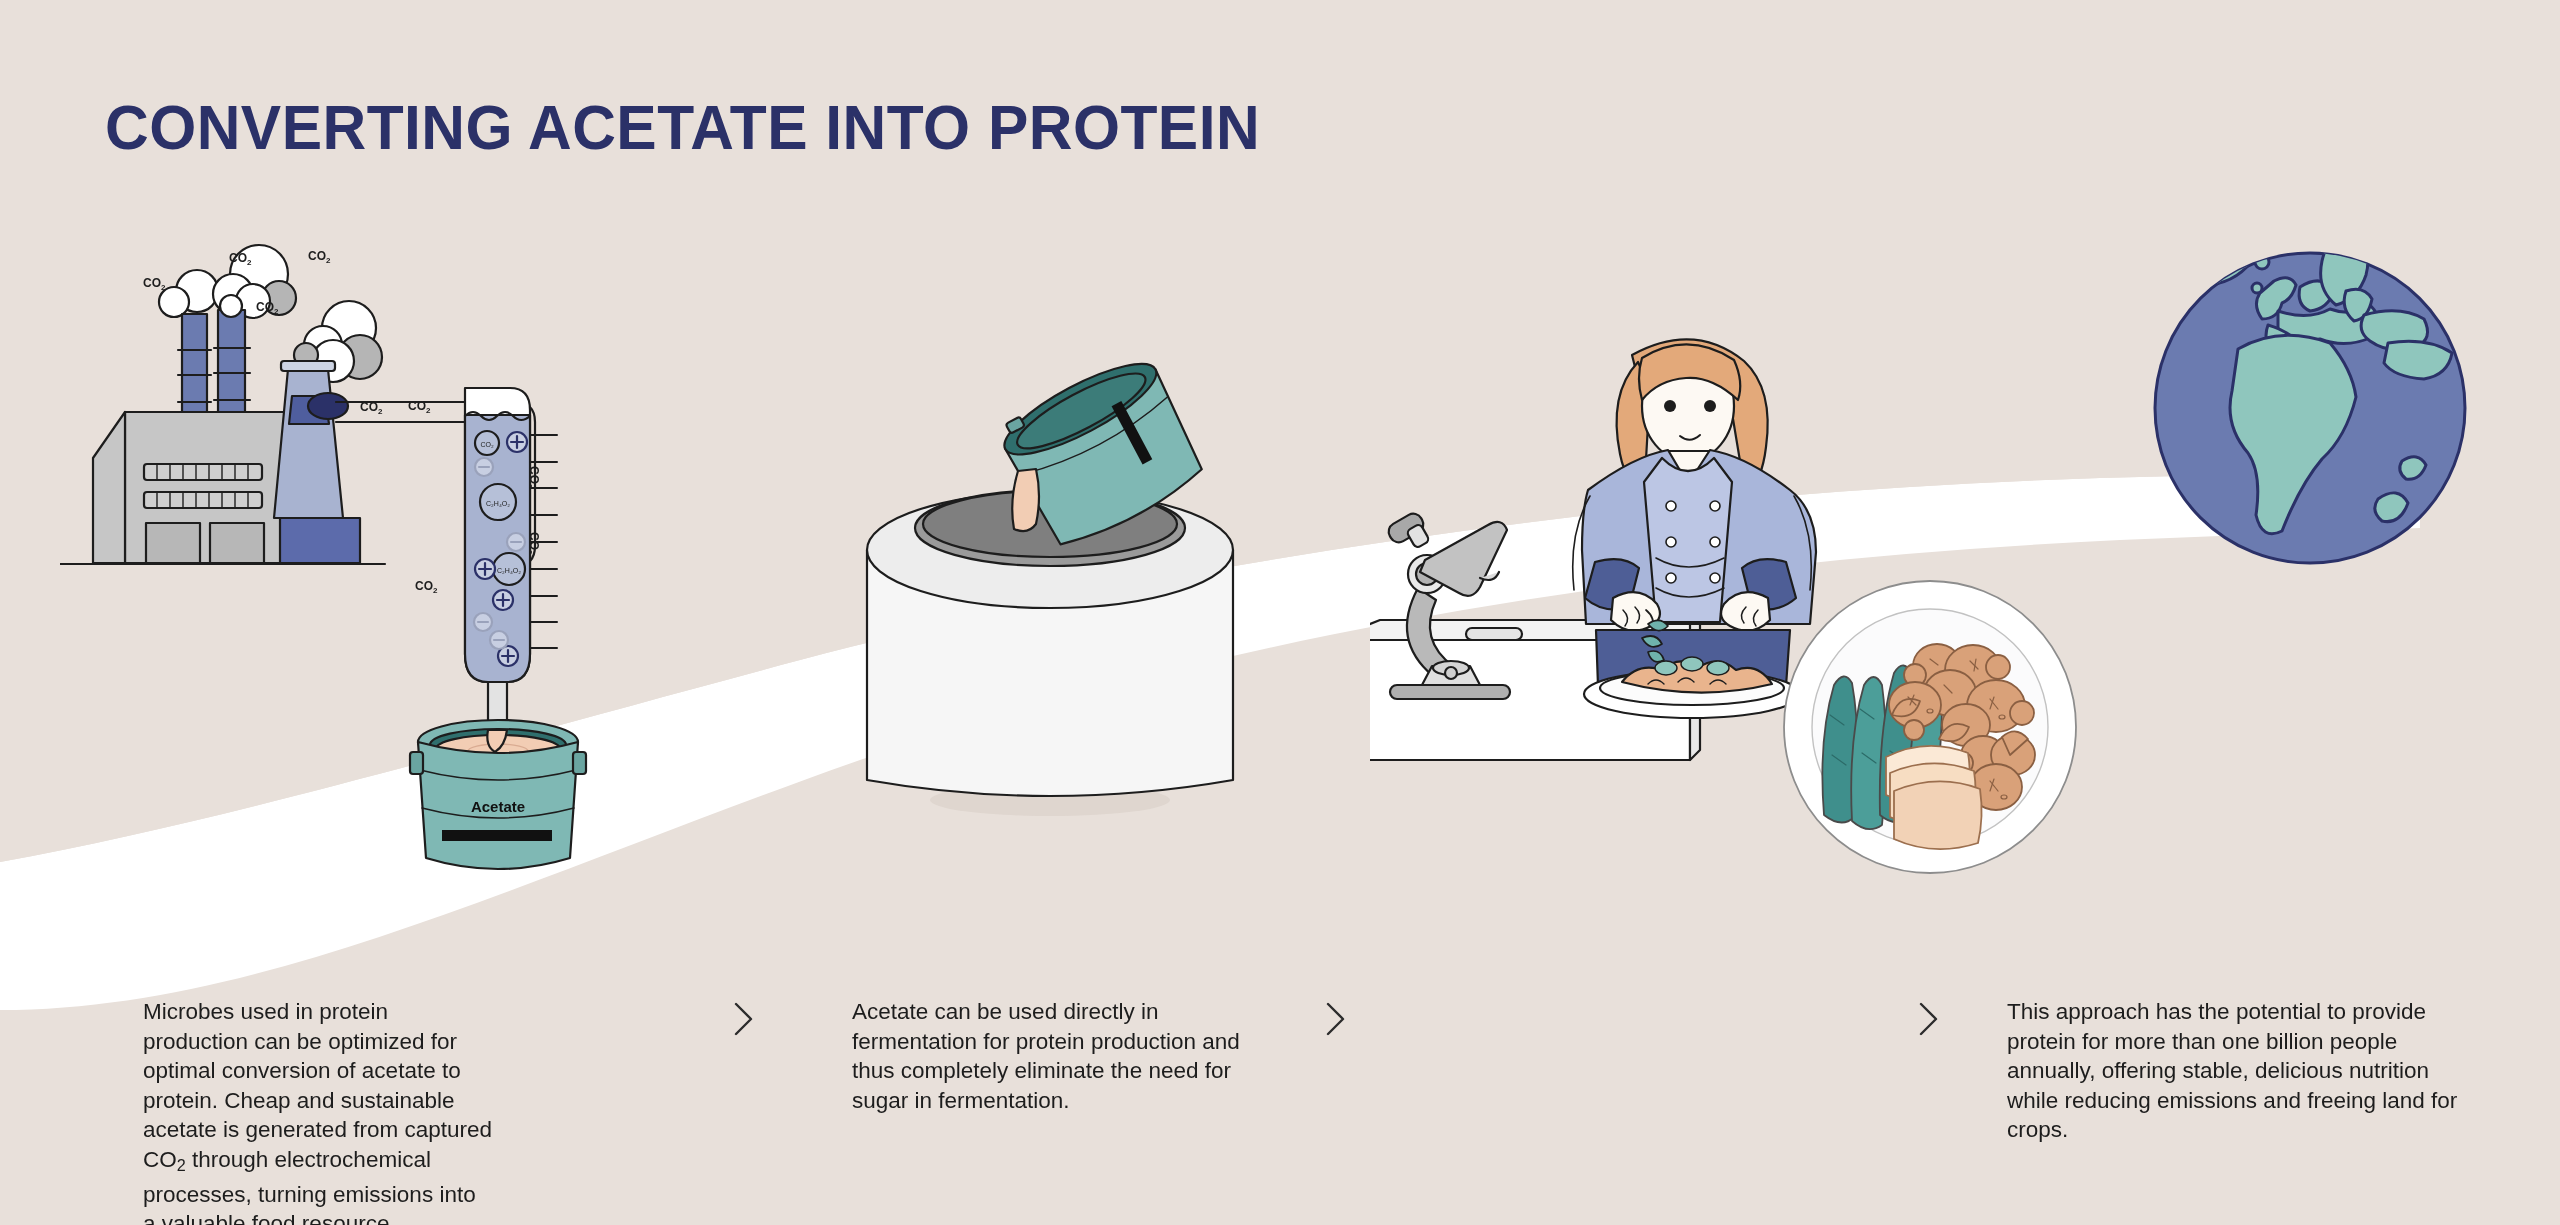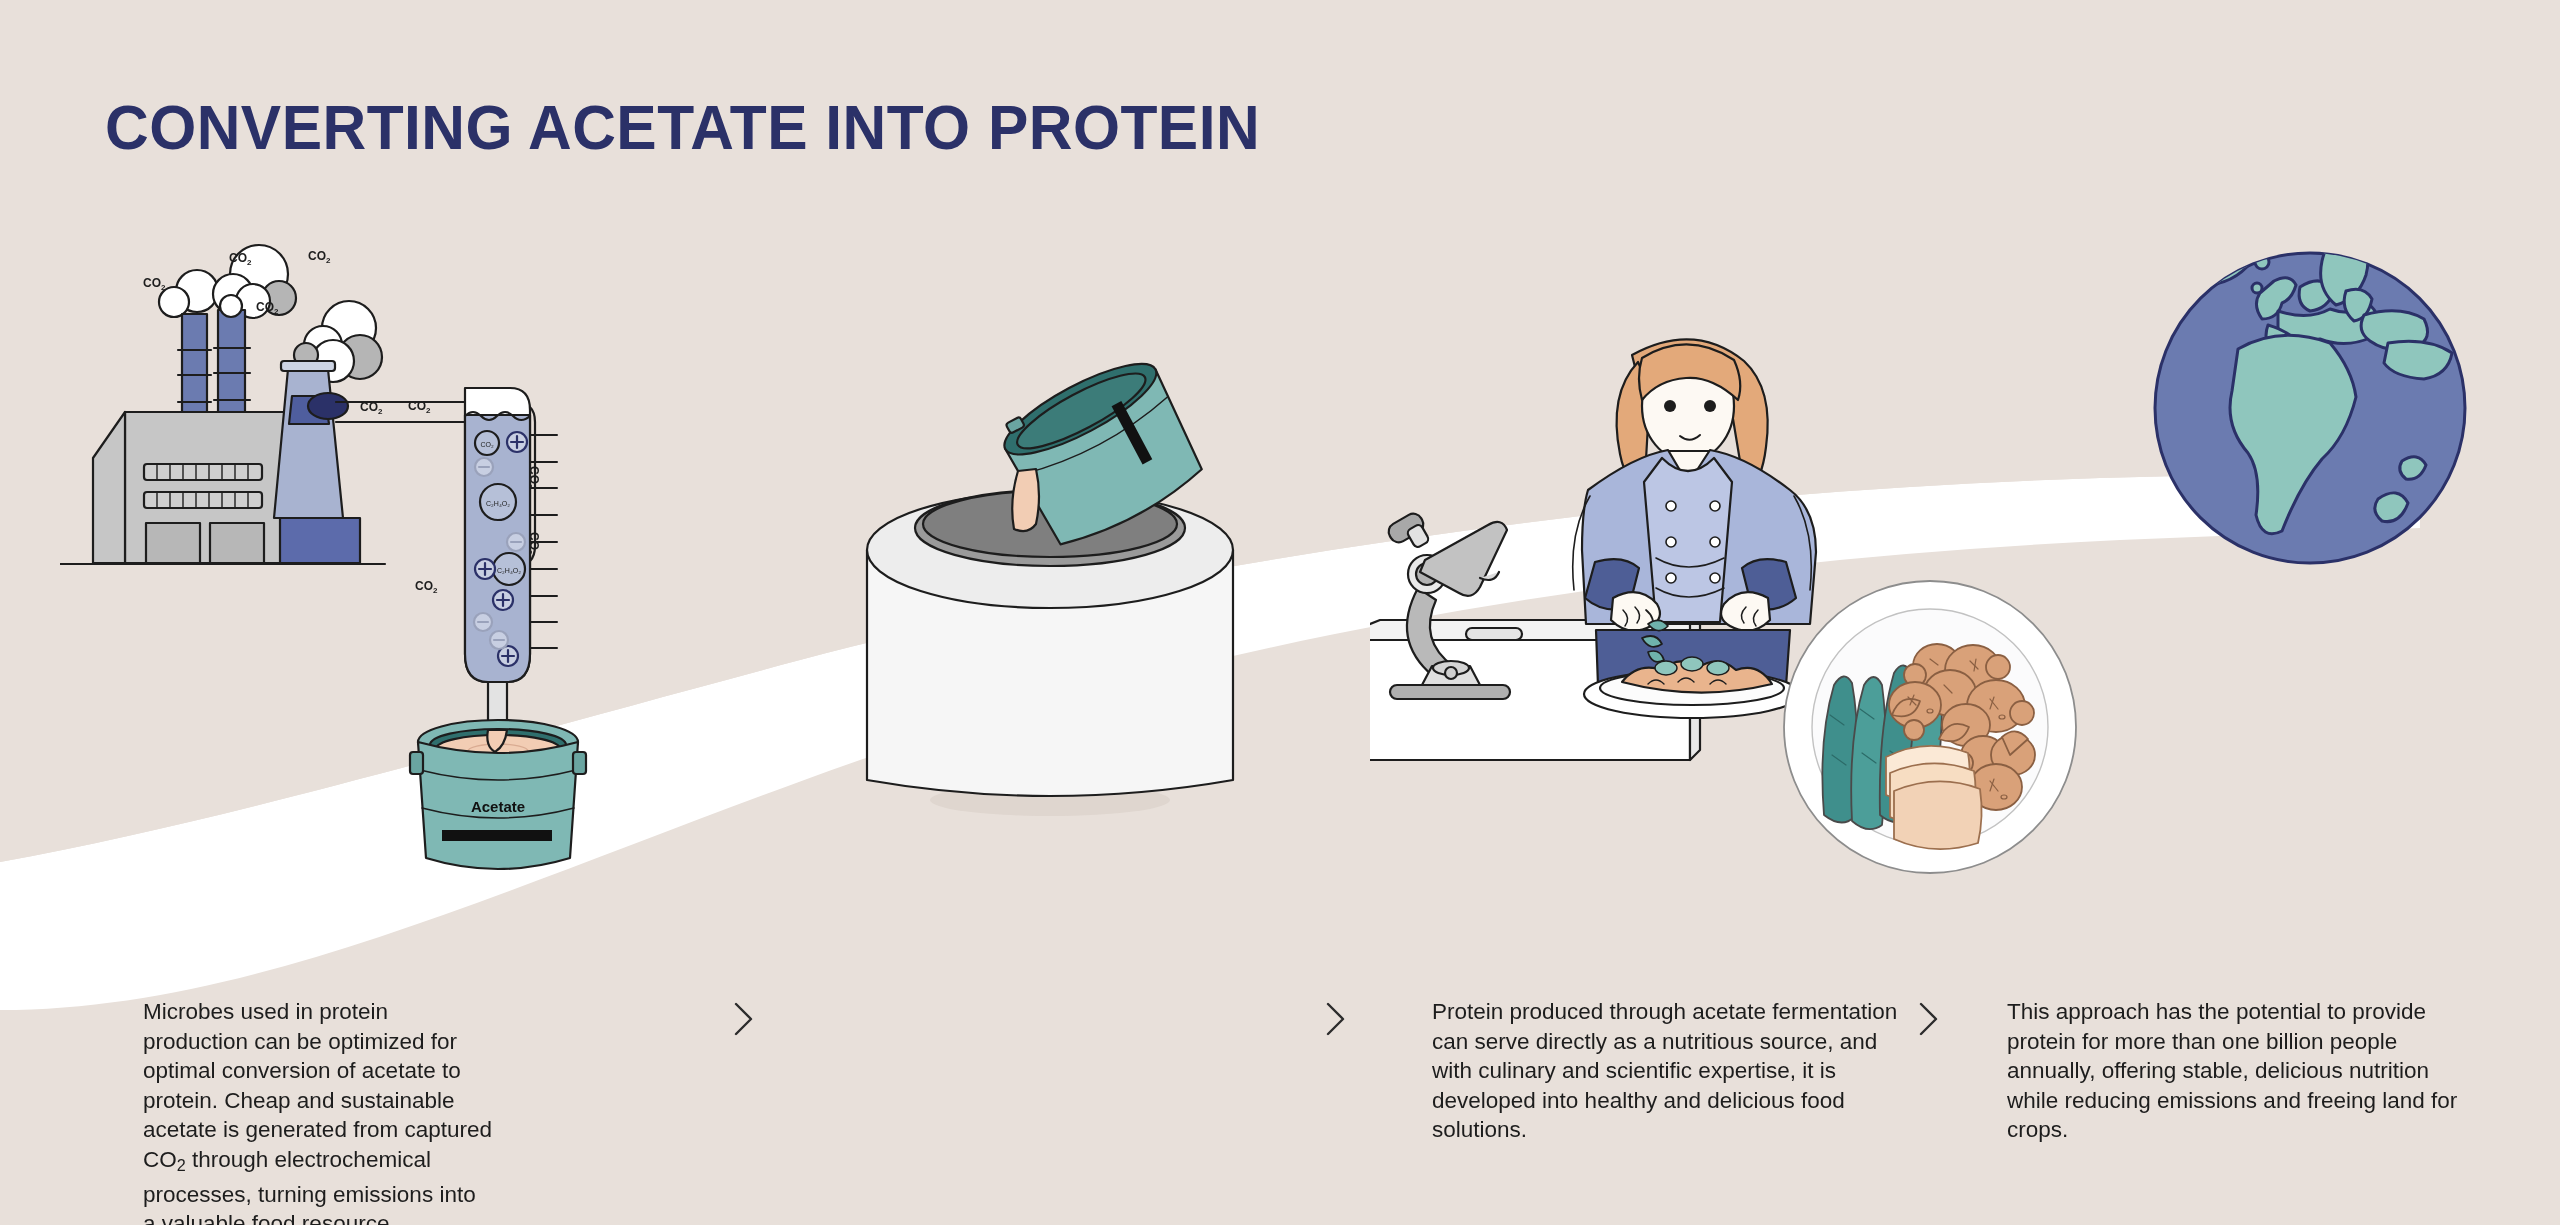--- a/index.html
+++ b/index.html
@@ -439,26 +439,26 @@
   </div>
 
   <div class="caption" id="cap-0">
     Microbes used in protein production can be optimized for optimal conversion of acetate to protein. Cheap and sustainable acetate is generated from captured CO<span class="sub">2</span> through electrochemical processes, turning emissions into a valuable food resource.
   </div>
 
   <svg class="chev" id="chev-0" viewBox="0 0 30 46">
     <polyline points="8,8 23,23 8,38" fill="none" stroke="#2c2c2c" stroke-width="2.4" stroke-linecap="round" stroke-linejoin="round"></polyline>
   </svg>
 
+  <div class="caption" id="cap-1">Acetate can be used directly in fermentation for protein production and thus completely eliminate the need for sugar in fermentation.</div>
 
   <svg class="chev" id="chev-1" viewBox="0 0 30 46">
     <polyline points="8,8 23,23 8,38" fill="none" stroke="#2c2c2c" stroke-width="2.4" stroke-linecap="round" stroke-linejoin="round"></polyline>
   </svg>
 
-  <div class="caption" id="cap-2">Protein produced through acetate fermentation can serve directly as a nutritious source, and with culinary and scientific expertise, it is developed into healthy and delicious food solutions.</div>
 
   <svg class="chev" id="chev-2" viewBox="0 0 30 46">
     <polyline points="8,8 23,23 8,38" fill="none" stroke="#2c2c2c" stroke-width="2.4" stroke-linecap="round" stroke-linejoin="round"></polyline>
   </svg>
 
   <div class="caption" id="cap-3">This approach has the potential to provide protein for more than one billion people annually, offering stable, delicious nutrition while reducing emissions and freeing land for crops.</div>
 
 </div>
 
 </body></html>

